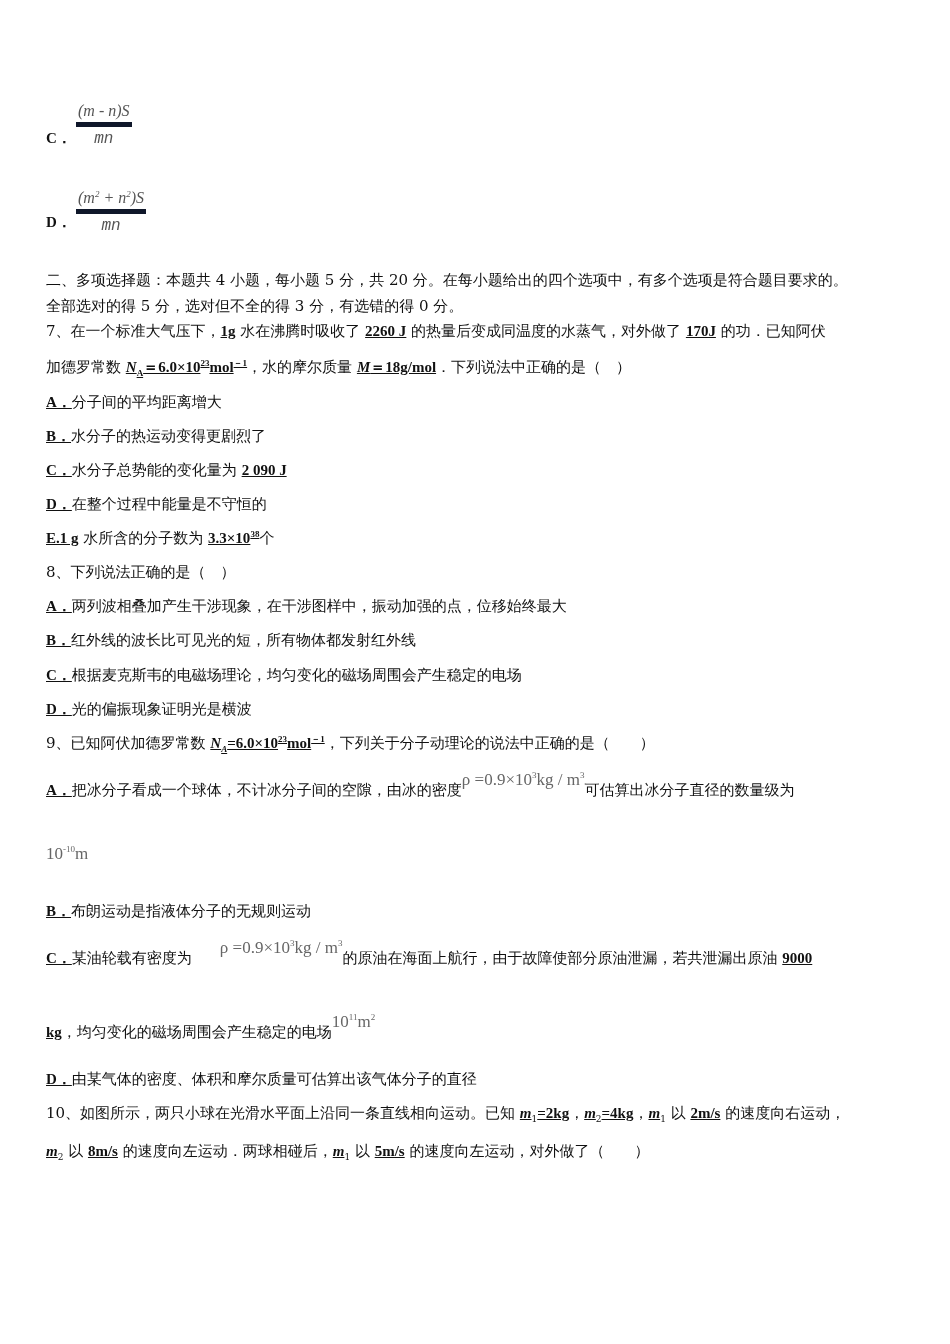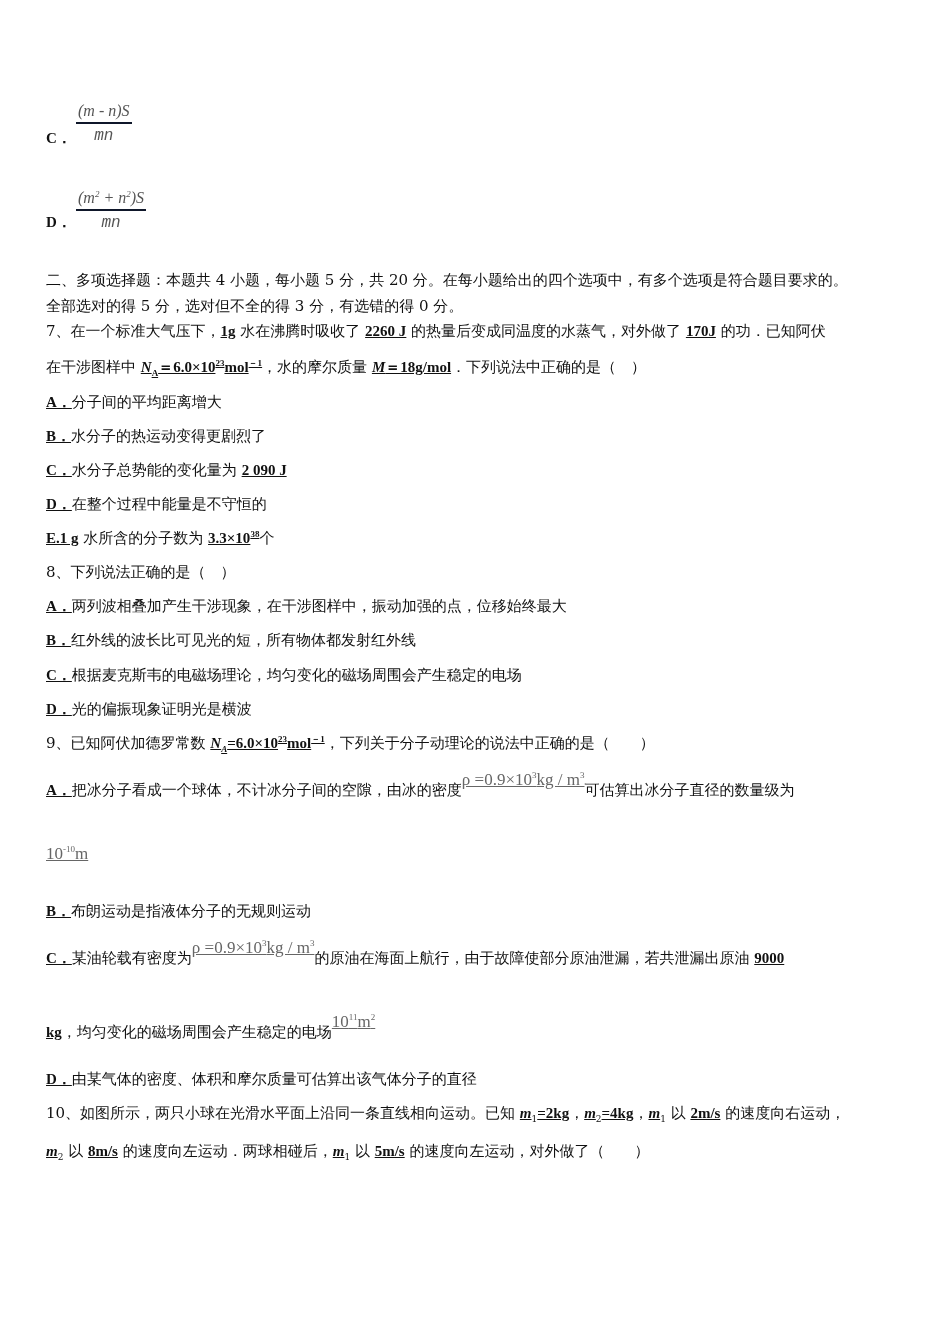--- a/index.html
+++ b/index.html
@@ -2,24 +2,24 @@
 <html><head>
 <meta charset="utf-8">
 <style>
   html, body { margin:0; padding:0; background:#ffffff; }
   body { width:950px; height:1344px; position:relative; overflow:hidden;
          font-family:"DejaVu Serif","Liberation Serif",serif; color:#111; }
   .ln { position:absolute; left:46px; font-size:15px; line-height:20px; white-space:nowrap;text-align:center; }
   .b { font-weight:bold; font-family:"Liberation Serif",serif;text-decoration:underline; }
   .i { font-style:italic; }
   sup, sub { font-size:9px; line-height:0; }
-  .formula { color:#666; font-family:"Liberation Serif",serif; font-weight:normal;text-decoration:underline; }
+  .formula { color:#666; font-family:"Liberation Serif",serif; font-weight:normal; }
   .frac { position:absolute; left:76px; text-align:center; color:#555;
           font-family:"Liberation Serif",serif; font-style:italic; font-size:16px; }
-  .frac .num { padding:0 2px; border-bottom:2px solid #0f172a; line-height:22px; }
+  .frac .num { padding:0 2px; border-bottom:5px solid #0f172a; line-height:22px; }
   .frac .den { line-height:24px;font-family:Liberation Mono, monospace; }
   .optlbl { position:absolute; left:46px; font-weight:bold; font-size:15px;
             font-family:"Liberation Serif",serif; }
 </style>
 </head>
 <body>
 
 <div class="optlbl" style="top:129px">C．</div>
 <div class="frac" style="top:100px">
   <div class="num">(m - n)S</div>
@@ -32,21 +32,21 @@
   <div class="den">mn</div>
 </div>
 
 <div class="ln" style="top:270px">二、多项选择题：本题共 4 小题，每小题 5 分，共 20 分。在每小题给出的四个选项中，有多个选项是符合题目要求的。</div>
 <div class="ln" style="top:296px">全部选对的得 5 分，选对但不全的得 3 分，有选错的得 0 分。</div>
 
 <div class="ln" style="top:321px">
   <span>7、在一个标准大气压下，</span><span class="b">1g</span><span> 水在沸腾时吸收了 </span><span class="b">2260 J</span><span> 的热量后变成同温度的水蒸气，对外做了 </span><span class="b">170J</span><span> 的功．已知阿伏</span>
 </div>
 <div class="ln" style="top:357px">
-  <span>在干涉图样中 </span><span class="b i">N</span><sub class="b">A</sub><span class="b">＝6.0×10</span><sup class="b">23</sup><span class="b">mol</span><sup class="b">－1</sup><span>，水的摩尔质量 </span><span class="b i">M</span><span class="b">＝18g/mol</span><span>．下列说法中正确的是（　）</span>
+  <span>加德罗常数 </span><span class="b i">N</span><sub class="b">A</sub><span class="b">＝6.0×10</span><sup class="b">23</sup><span class="b">mol</span><sup class="b">－1</sup><span>，水的摩尔质量 </span><span class="b i">M</span><span class="b">＝18g/mol</span><span>．下列说法中正确的是（　）</span>
 </div>
 <div class="ln" style="top:392px"><span class="b">A．</span><span>分子间的平均距离增大</span></div>
 <div class="ln" style="top:426px"><span class="b">B．</span><span>水分子的热运动变得更剧烈了</span></div>
 <div class="ln" style="top:460px"><span class="b">C．</span><span>水分子总势能的变化量为 </span><span class="b">2 090 J</span></div>
 <div class="ln" style="top:494px"><span class="b">D．</span><span>在整个过程中能量是不守恒的</span></div>
 <div class="ln" style="top:528px"><span class="b">E.1 g</span><span> 水所含的分子数为 </span><span class="b">3.3×10</span><sup class="b">38</sup><span>个</span></div>
 
 <div class="ln" style="top:562px">8、下列说法正确的是（　）</div>
 <div class="ln" style="top:596px"><span class="b">A．</span><span>两列波相叠加产生干涉现象，在干涉图样中，振动加强的点，位移始终最大</span></div>
 <div class="ln" style="top:630px"><span class="b">B．</span><span>红外线的波长比可见光的短，所有物体都发射红外线</span></div>
@@ -57,21 +57,21 @@
   <span>9、已知阿伏加德罗常数 </span><span class="b i">N</span><sub class="b i">A</sub><span class="b">=6.0×10</span><sup class="b">23</sup><span class="b">mol</span><sup class="b">－1</sup><span>，下列关于分子动理论的说法中正确的是（　　）</span>
 </div>
 <div class="ln" style="top:780px">
   <span class="b">A．</span><span>把冰分子看成一个球体，不计冰分子间的空隙，由冰的密度</span><span class="formula" style="position:relative;top:-10px;font-size:17px;"><span>ρ =0.9×10</span><sup>3</sup><span>kg / m</span><sup>3</sup></span><span>可估算出冰分子直径的数量级为</span>
 </div>
 <div class="ln formula" style="top:844px;font-size:17px;">
   <span>10</span><sup>-10</sup><span>m</span>
 </div>
 <div class="ln" style="top:901px"><span class="b">B．</span><span>布朗运动是指液体分子的无规则运动</span></div>
 <div class="ln" style="top:948px">
-  <span class="b">C．</span><span>某油轮载有密度为</span><span class="formula" style="position:relative;top:-10px;font-size:17px;"><span>ρ =0.9×10</span><sup>3</sup><span>kg / m</span><sup>3</sup></span><span>的原油在海面上航行，由于故障使部分原油泄漏，若共泄漏出原油 </span><span class="b">9000</span>
+  <span class="b">C．</span><span>某油轮载有密度为</span><span class="formula" style="position:relative;top:-10px;font-size:17px;margin-left:28px;"><span>ρ =0.9×10</span><sup>3</sup><span>kg / m</span><sup>3</sup></span><span>的原油在海面上航行，由于故障使部分原油泄漏，若共泄漏出原油 </span><span class="b">9000</span>
 </div>
 <div class="ln" style="top:1022px">
   <span class="b">kg</span><span>，均匀变化的磁场周围会产生稳定的电场</span><span class="formula" style="position:relative;top:-10px;font-size:17px;"><span>10</span><sup>11</sup><span>m</span><sup>2</sup></span>
 </div>
 <div class="ln" style="top:1069px"><span class="b">D．</span><span>由某气体的密度、体积和摩尔质量可估算出该气体分子的直径</span></div>
 
 <div class="ln" style="top:1103px">
   <span>10、如图所示，两只小球在光滑水平面上沿同一条直线相向运动。已知 </span><span class="b i">m</span><sub>1</sub><span class="b">=2kg</span><span>，</span><span class="b i">m</span><sub>2</sub><span class="b">=4kg</span><span>，</span><span class="b i">m</span><sub>1</sub><span> 以 </span><span class="b">2m/s</span><span> 的速度向右运动，</span>
 </div>
 <div class="ln" style="top:1141px">

